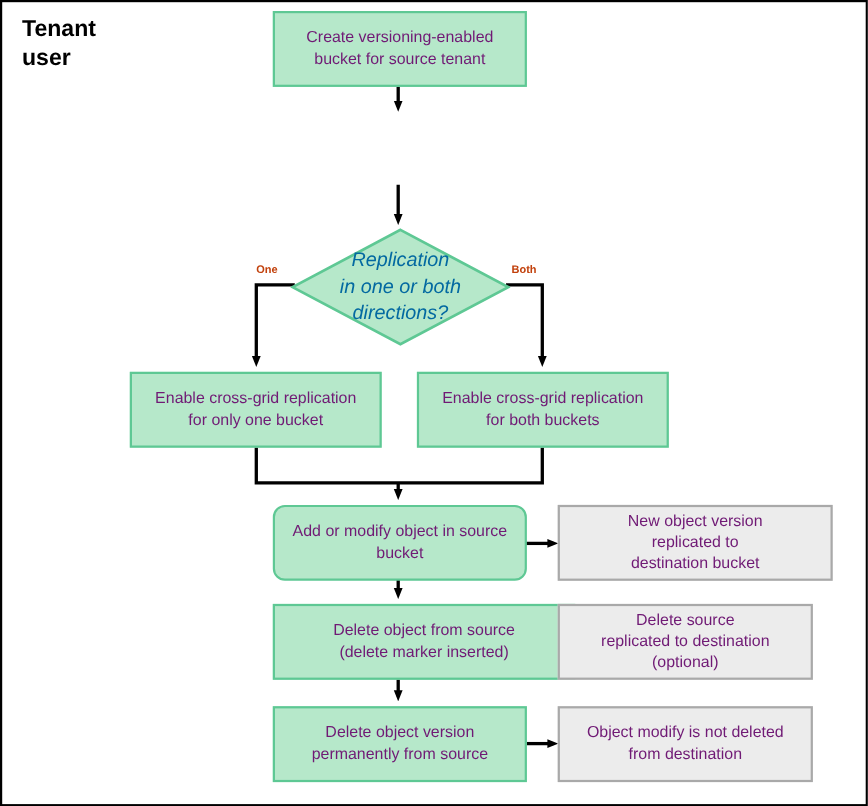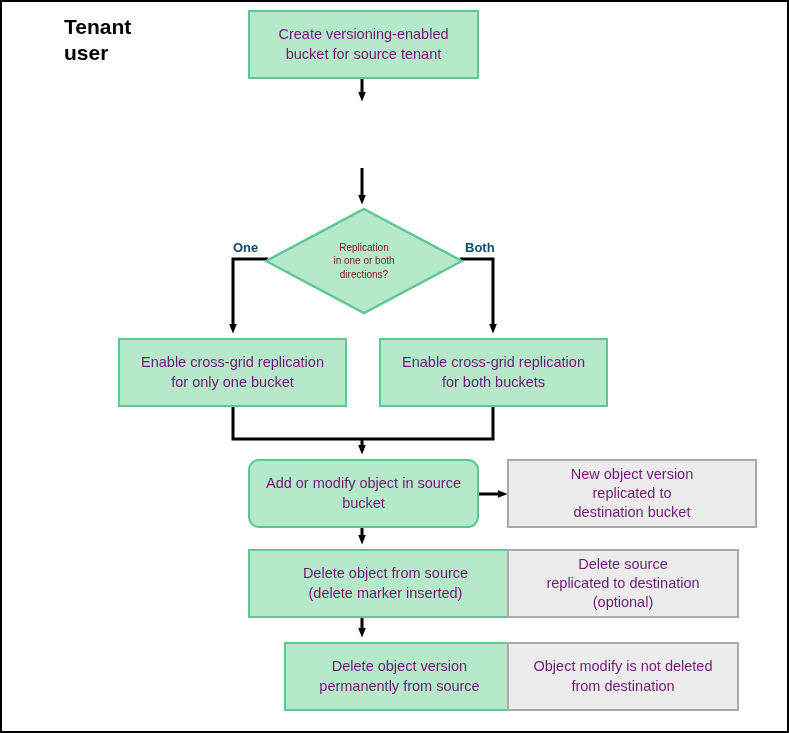--- a/index.html
+++ b/index.html
@@ -22,21 +22,20 @@
     position: absolute;
     left: 18px;
     top: 12px;
     width: 180px;
     font-size: 21px;
     font-weight: bold;
     color: #000000;
     line-height: 1.25;
     text-align: left;
     white-space: pre-line;
-    margin-left: 44px;
   }
   .node {
     position: absolute;
     box-sizing: border-box;
     display: flex;
     align-items: center;
     justify-content: center;
     text-align: center;
     font-size: 14.5px;
     line-height: 1.32;
@@ -64,30 +63,31 @@
   .diamond-label {
     position: absolute;
     left: 0;
     top: 0;
     width: 100%;
     height: 100%;
     display: flex;
     align-items: center;
     justify-content: center;
     text-align: center;
-    font-size: 10px;
+    font-size: 18px;
     line-height: 1.32;
-    color: #7f1d1d;
+    color: #0369a1;
     white-space: pre-line;
+    font-style: italic;
   }
   .edge-label {
     position: absolute;
-    font-size: 13px;
+    font-size: 10px;
     font-weight: bold;
-    color: #0c4a6e;
+    color: #c2410c;
     white-space: nowrap;
   }
   #connectors {
     position: absolute;
     left: 0;
     top: 0;
     width: 785px;
     height: 729px;
     pointer-events: none;
   }
@@ -157,19 +157,19 @@
 replicated to
 destination bucket</div>
 
   <div class="node green" style="left:246px; top:547px; width:275px; height:69px;">Delete object from source
 (delete marker inserted)</div>
 
   <div class="node gray" style="left:505px; top:547px; width:232px; height:69px;">Delete source
 replicated to destination
 (optional)</div>
 
-  <div class="node green" style="left:246px; top:640px; width:231px; height:69px;margin-left:36px;">Delete object version
+  <div class="node green" style="left:246px; top:640px; width:231px; height:69px;">Delete object version
 permanently from source</div>
 
   <div class="node gray" style="left:505px; top:640px; width:232px; height:69px;">Object modify is not deleted
 from destination</div>
 
 </div>
 
 </body></html>

